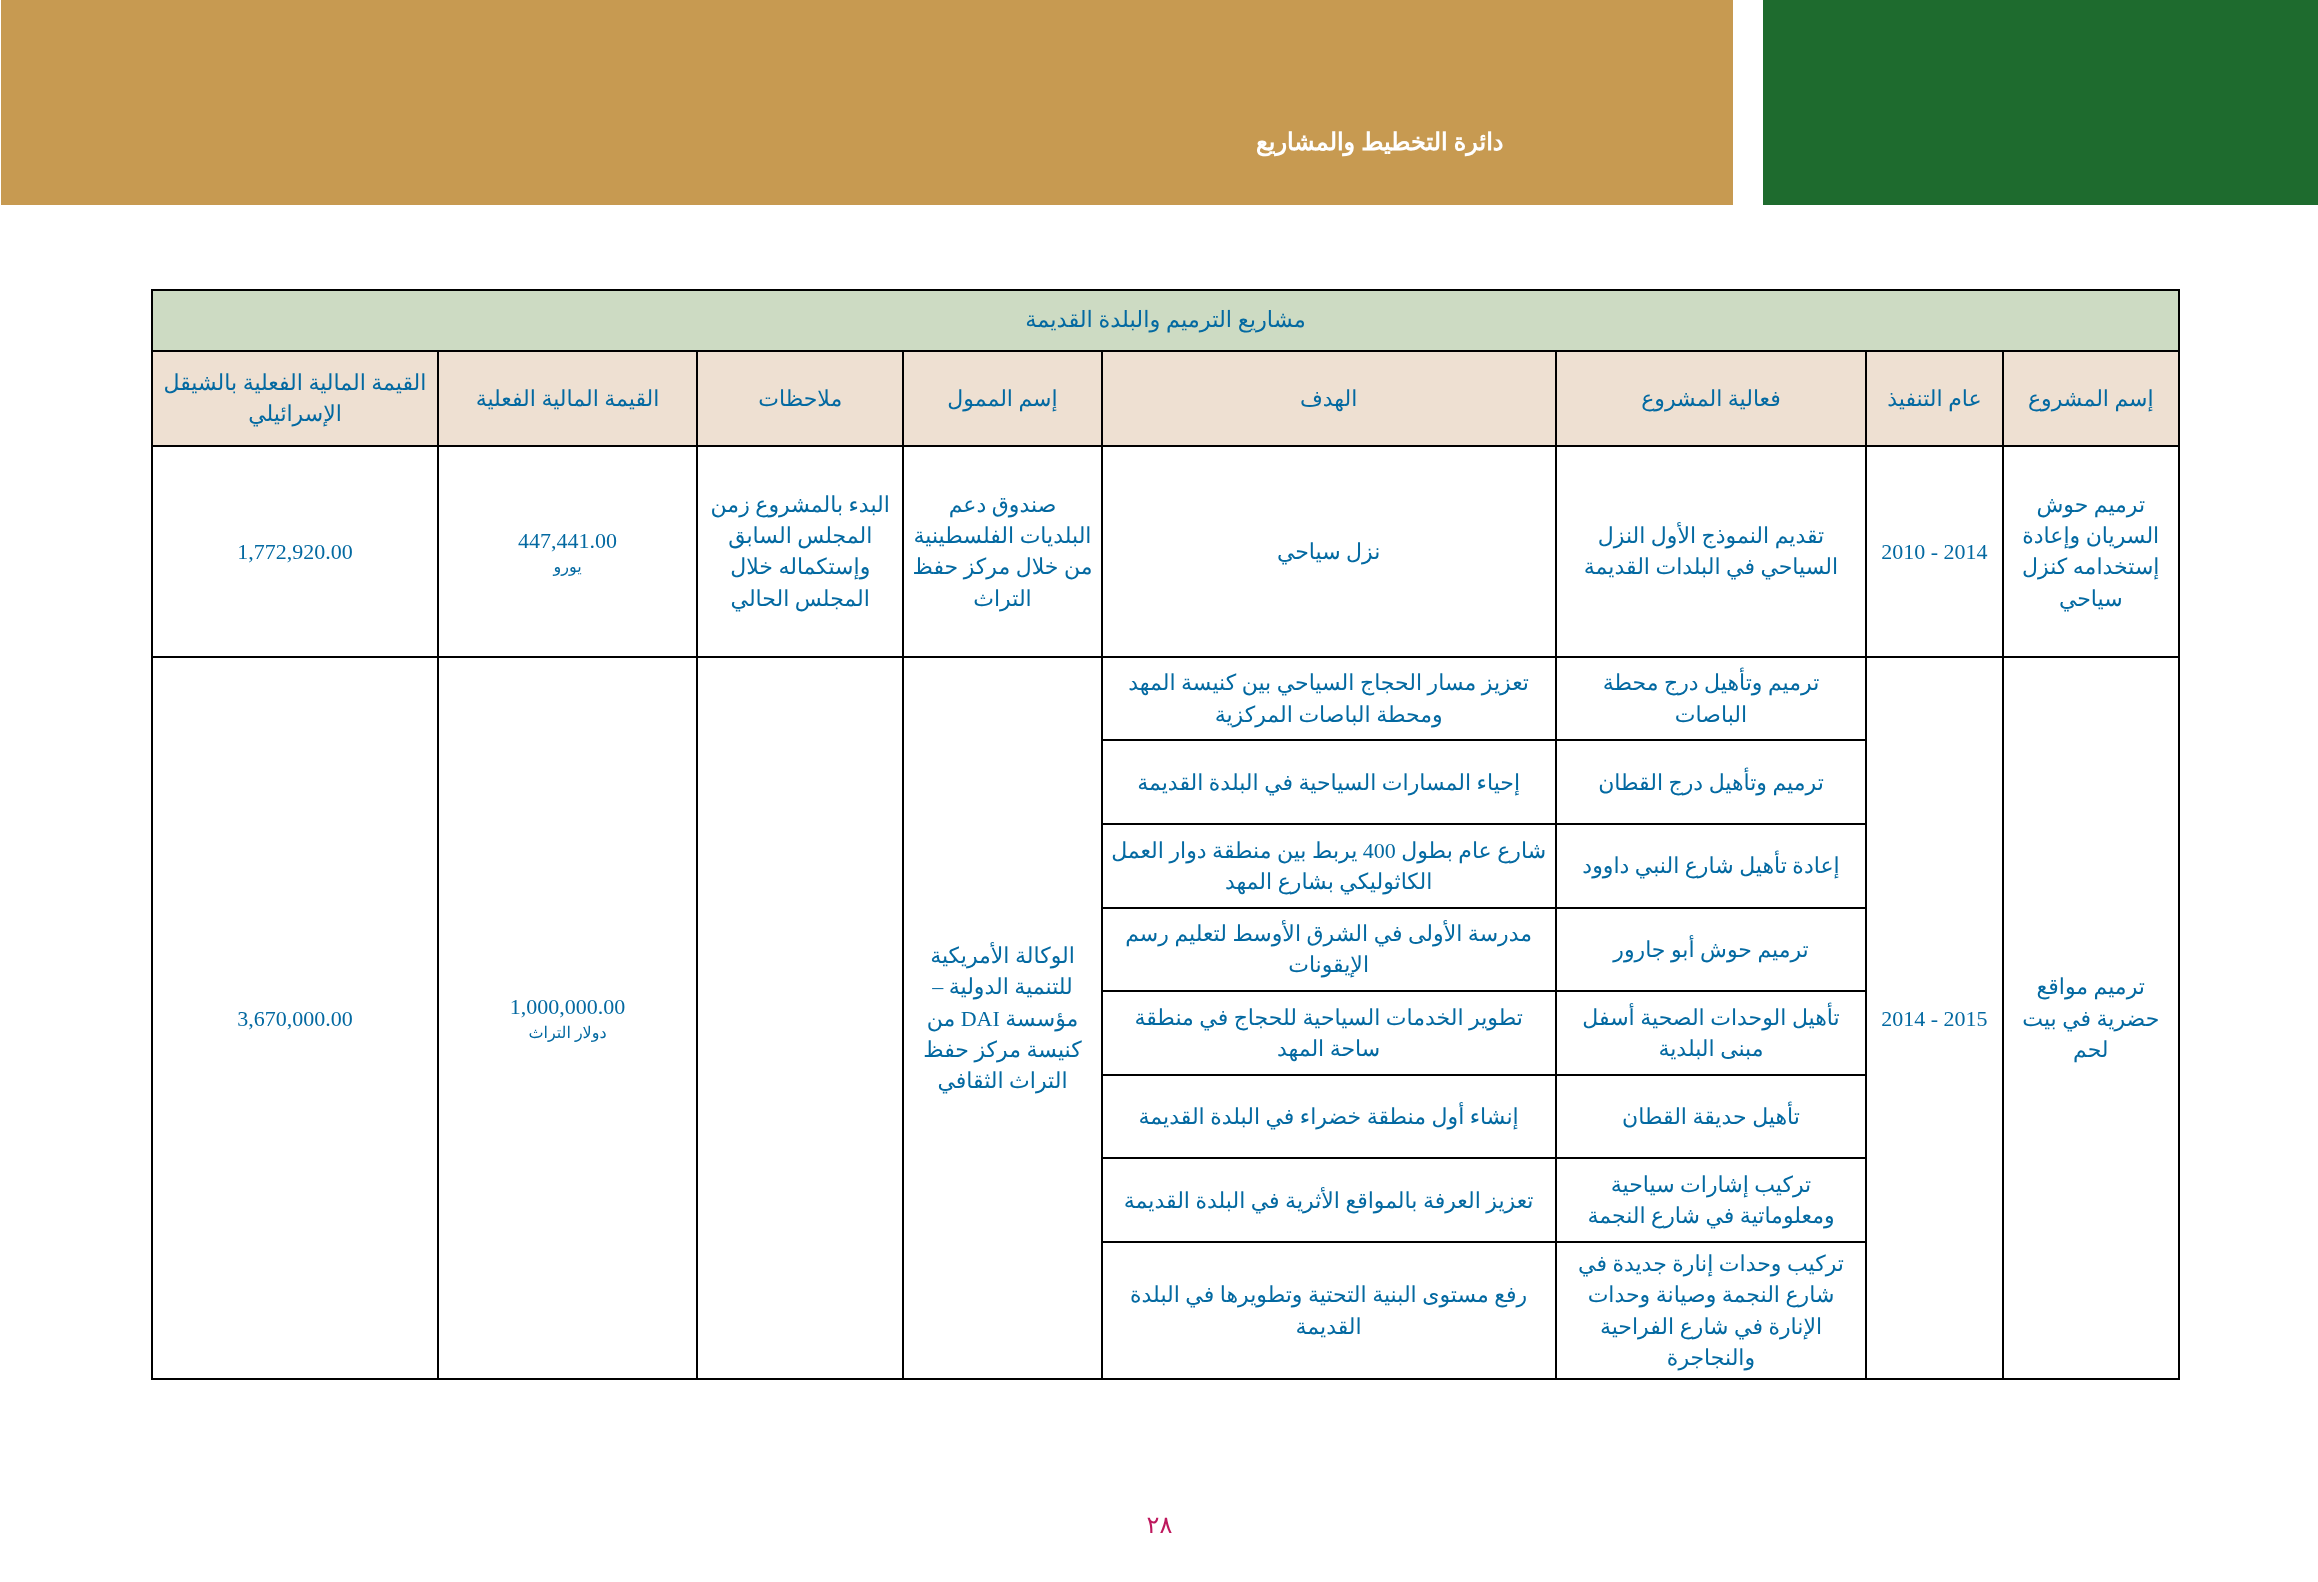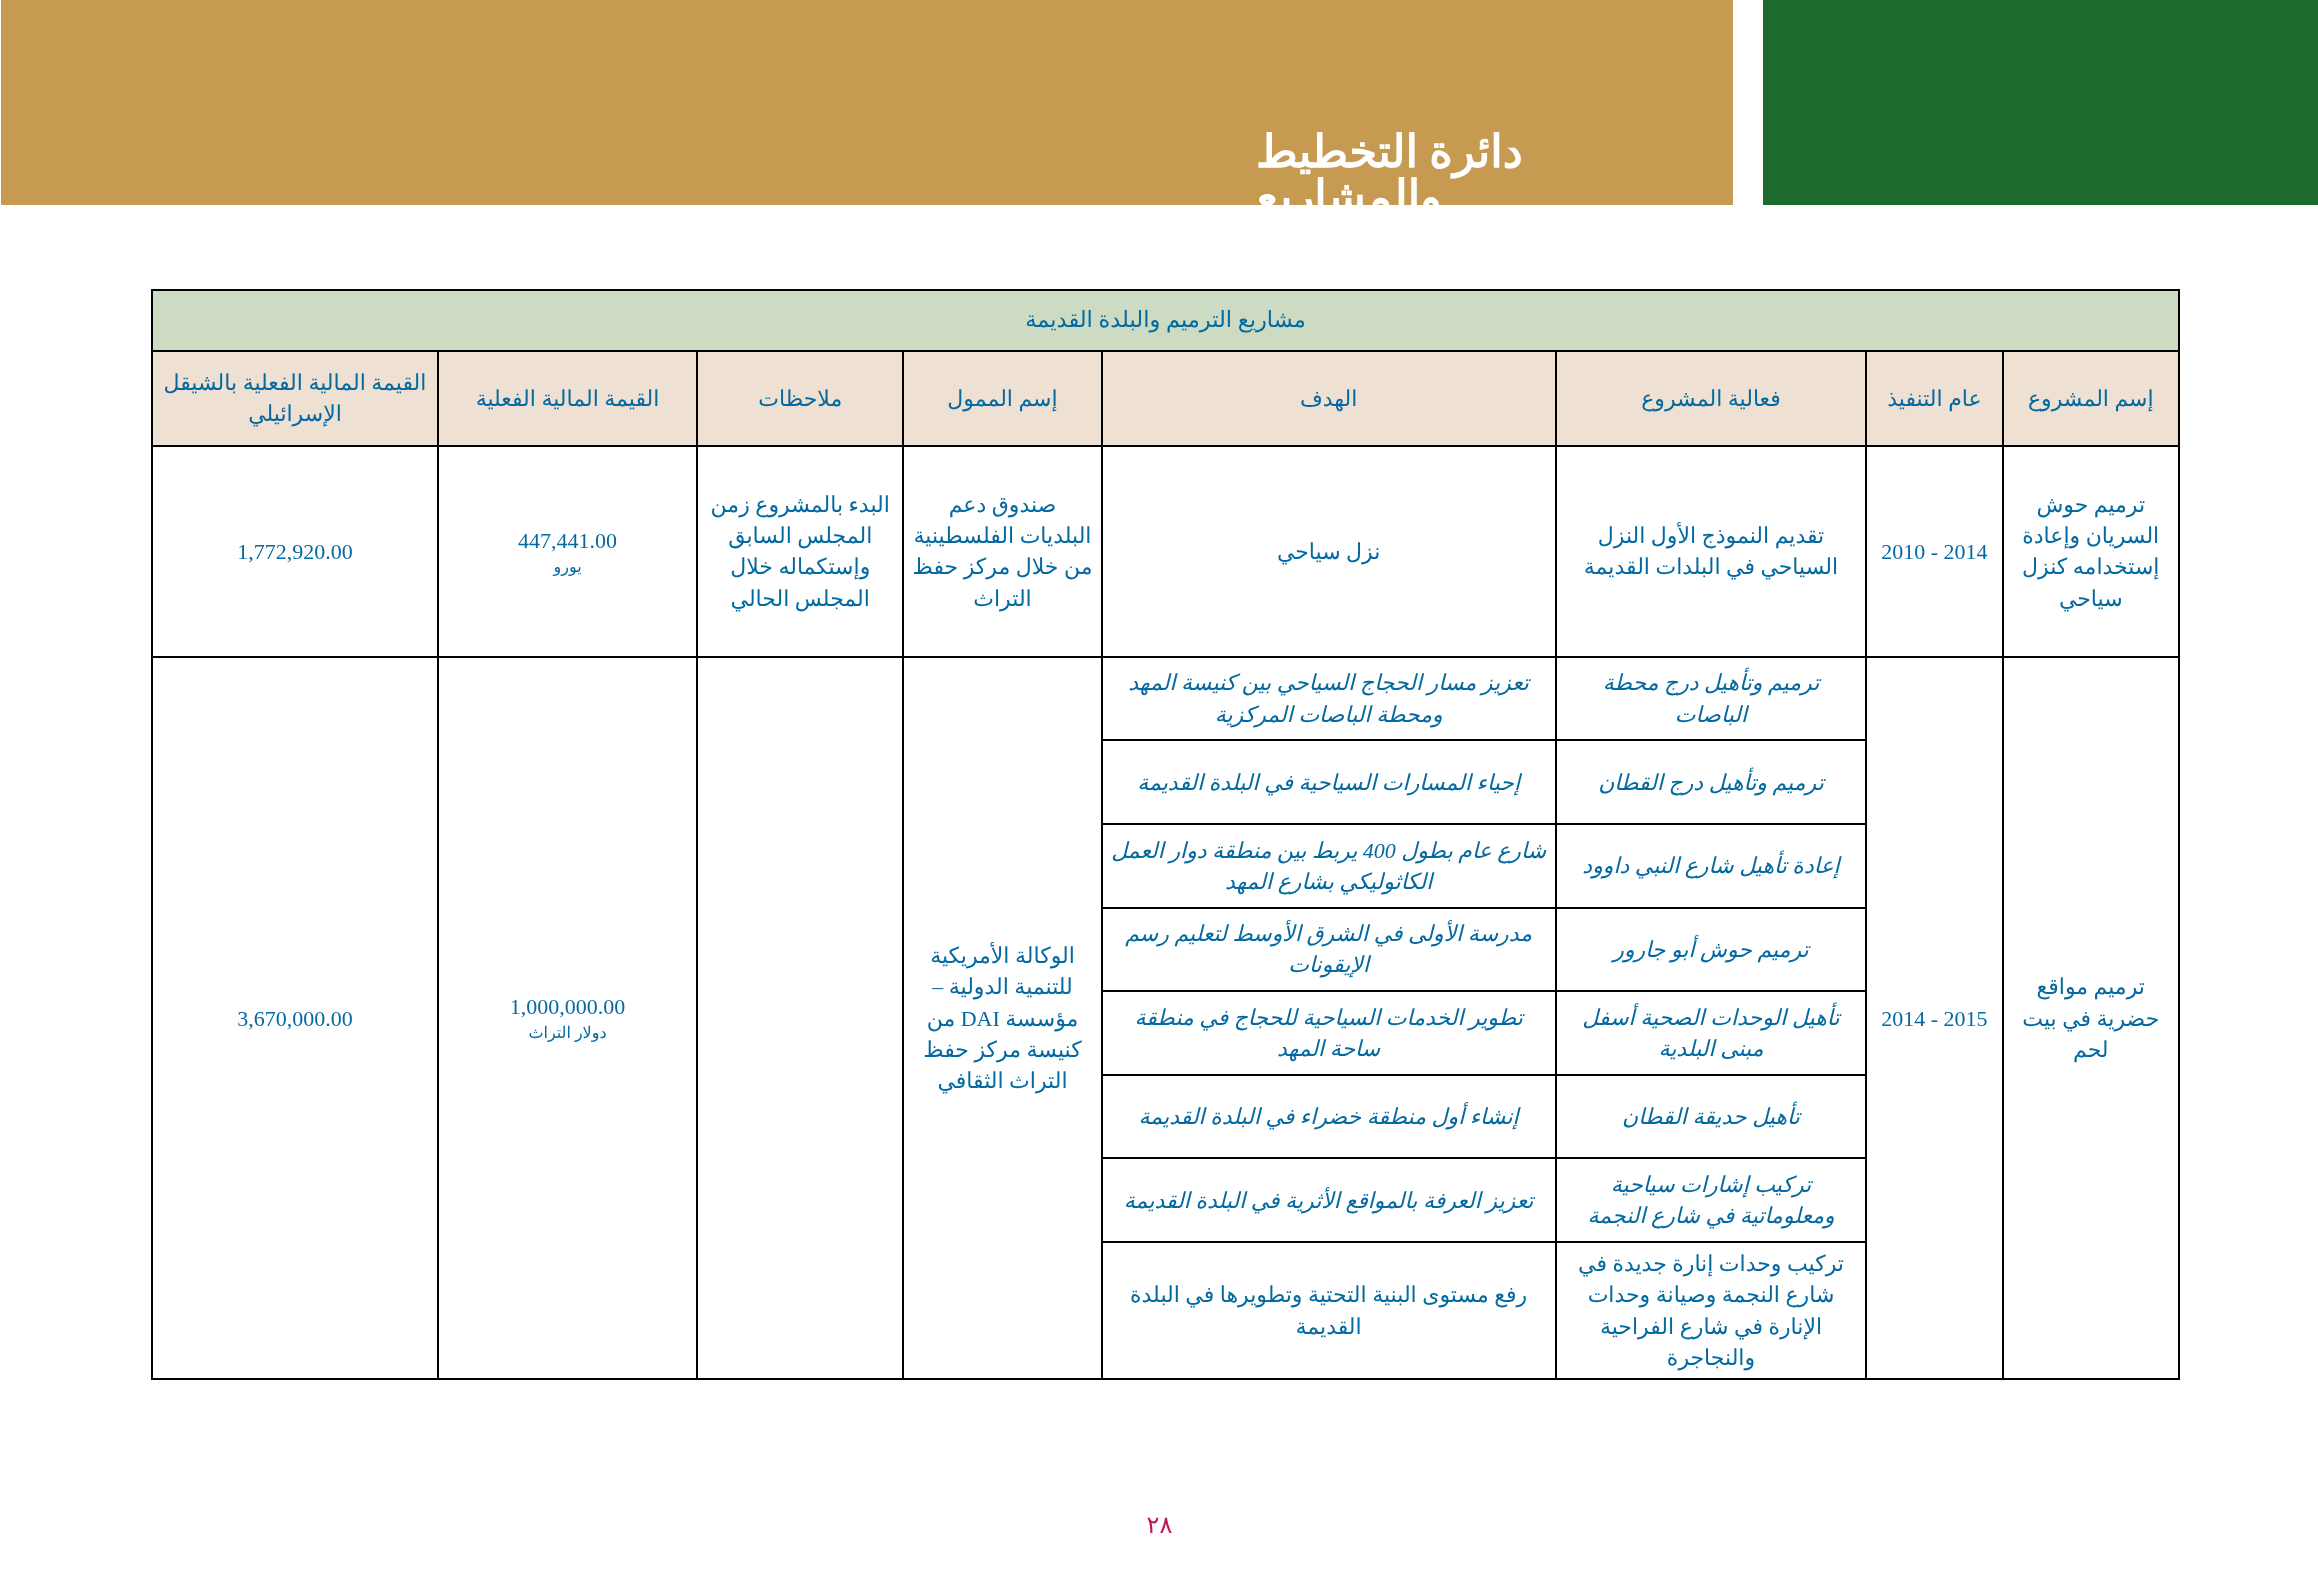--- a/index.html
+++ b/index.html
@@ -38,21 +38,21 @@
     height: 205px;
     background: var(--green);
   }
   #header-title {
     position: absolute;
     top: 130px;
     left: 1256px;
     width: 463px;
     text-align: left;
     color: #ffffff;
-    font-size: 45px;
+    font-size: 24px;
     font-weight: bold;
     font-family: "Liberation Serif", "DejaVu Serif", serif;
     letter-spacing: 0px;
     line-height: 1;
     direction: rtl;
   }
 
   
   #projects-table-wrap {
     position: absolute;
@@ -107,21 +107,21 @@
     font-size: 16px;
     display: block;
   }
   td.year {
     font-family: "Liberation Sans", "DejaVu Sans", sans-serif;
     font-size: 25px;
     line-height: 1.3;
     direction: ltr;
   }
   td.tall { height: 198px; }
-  td.sub  { height: 71px; font-style: italic; }
+  td.sub  { height: 71px; }
 
   
   #page-number {
     position: absolute;
     top: 1511px;
     left: 0;
     width: 2319px;
     text-align: center;
     font-size: 24px;
     color: #be185d;

